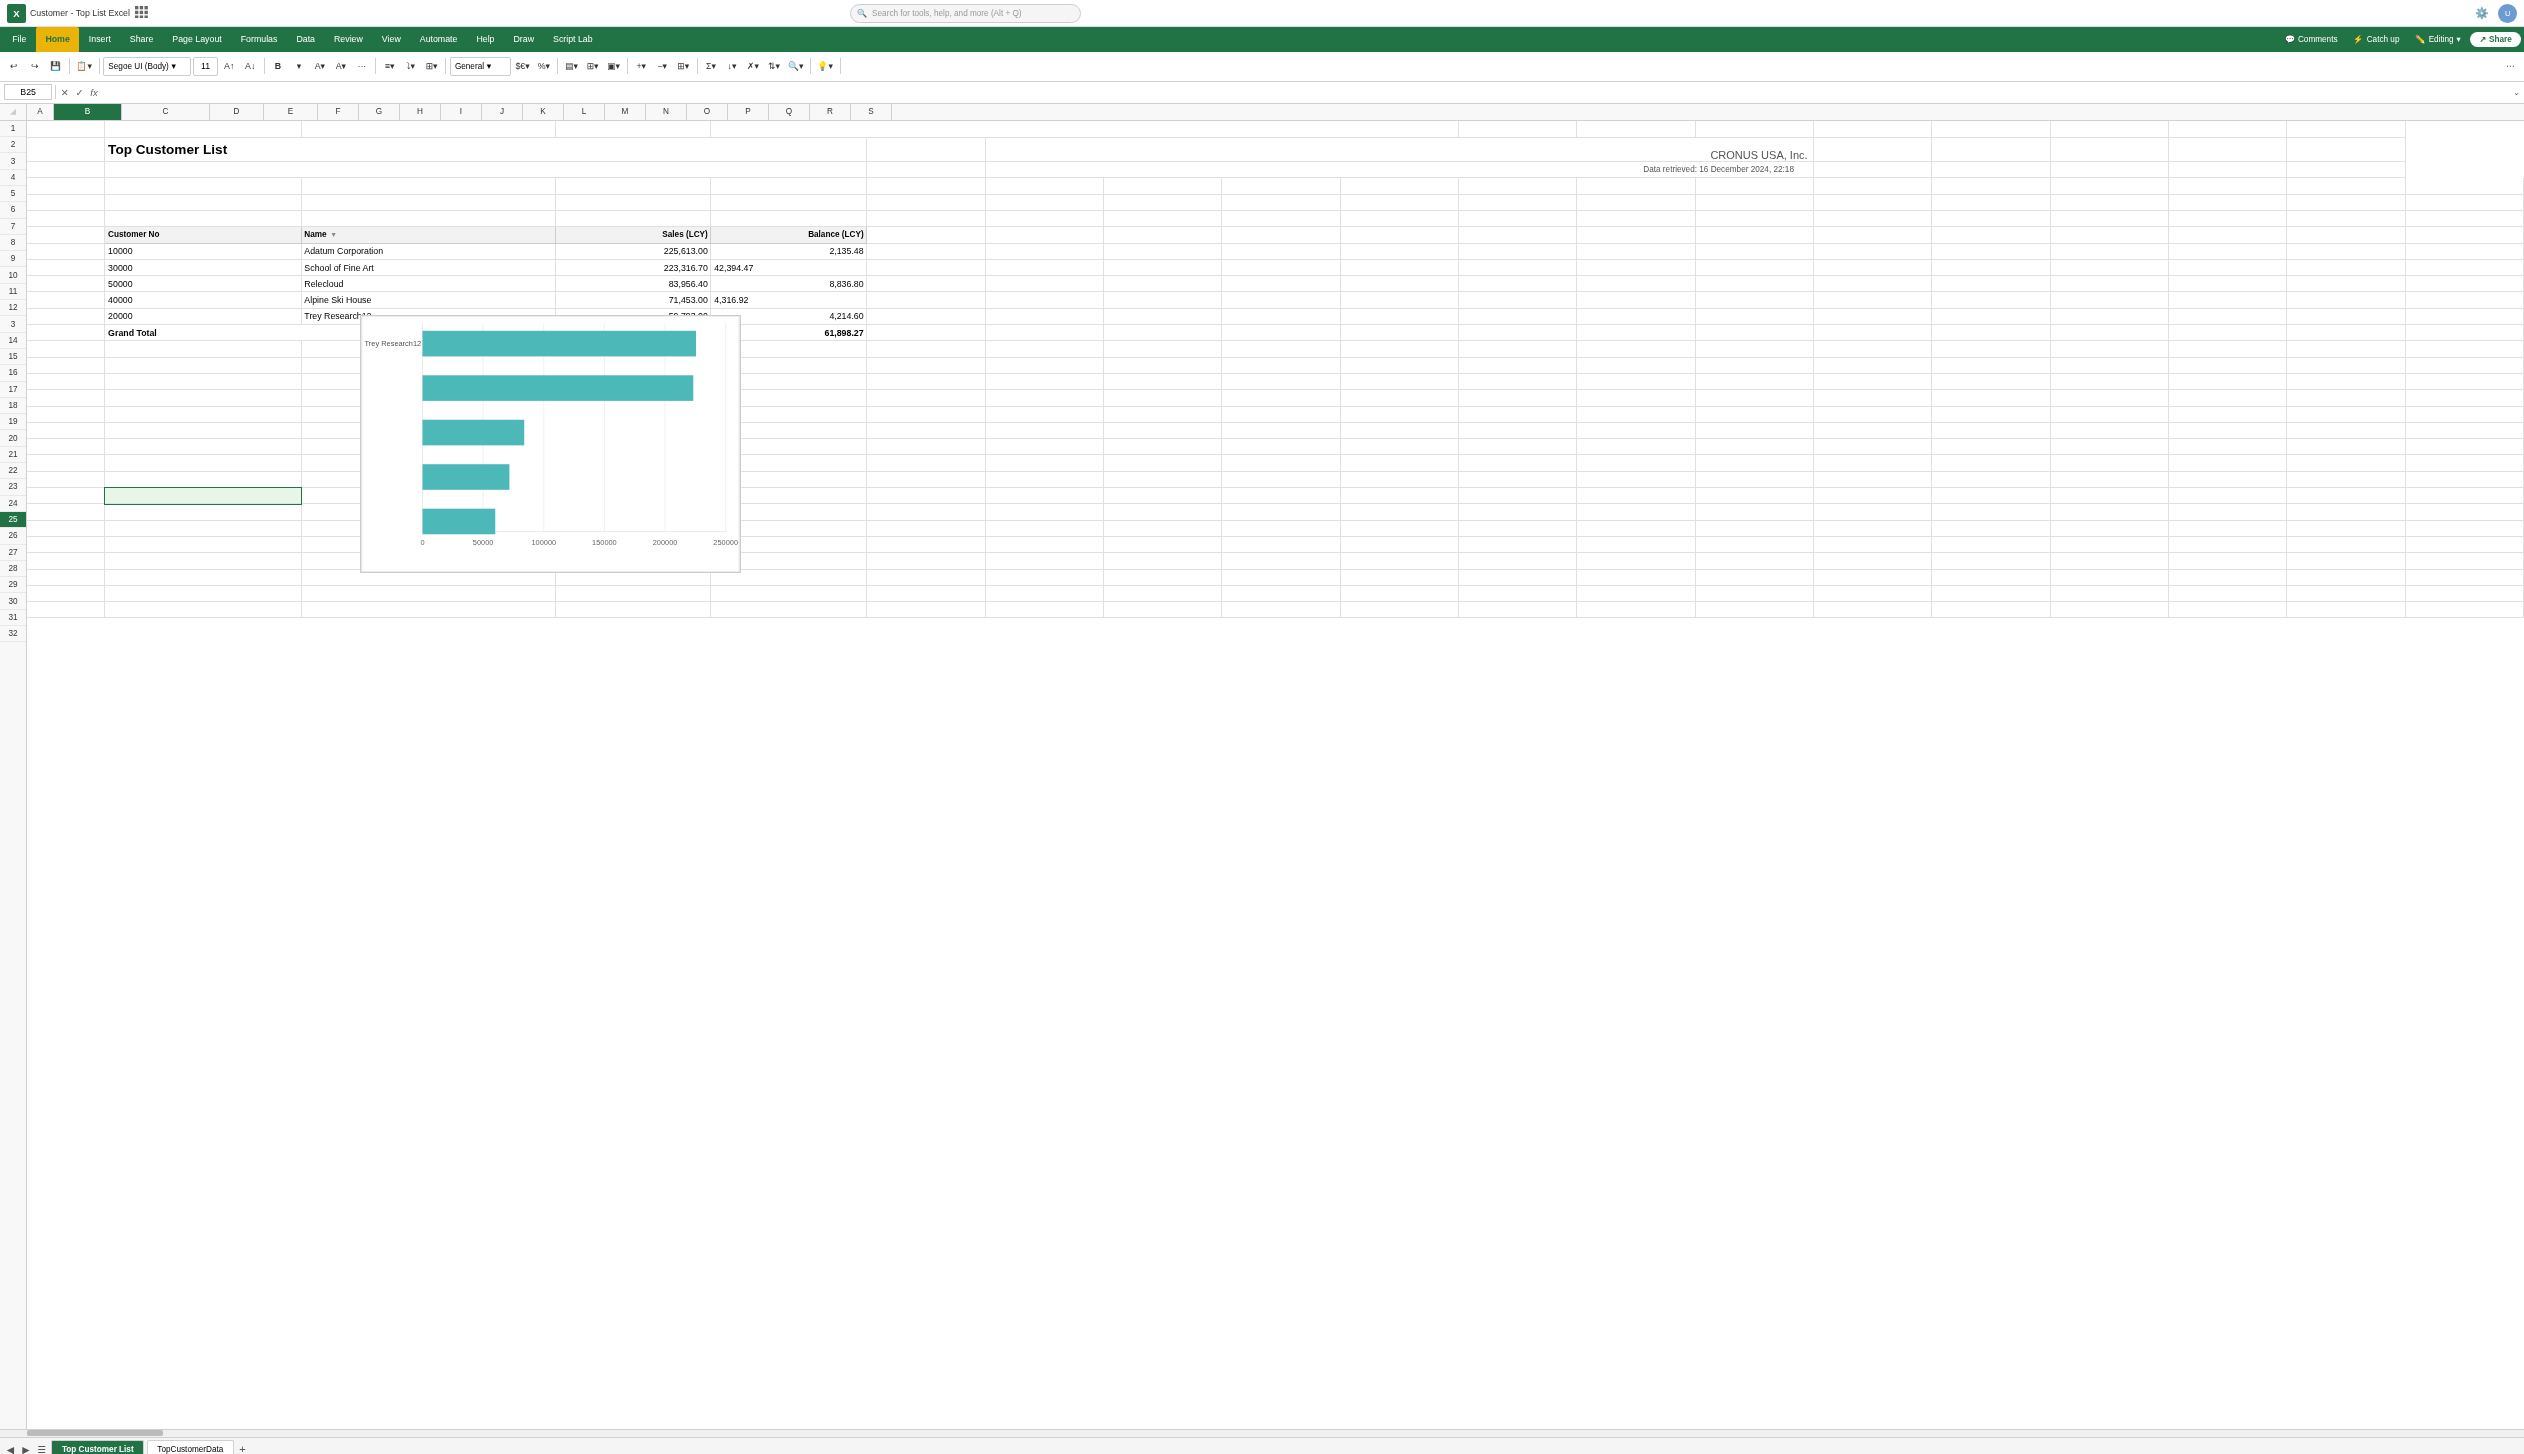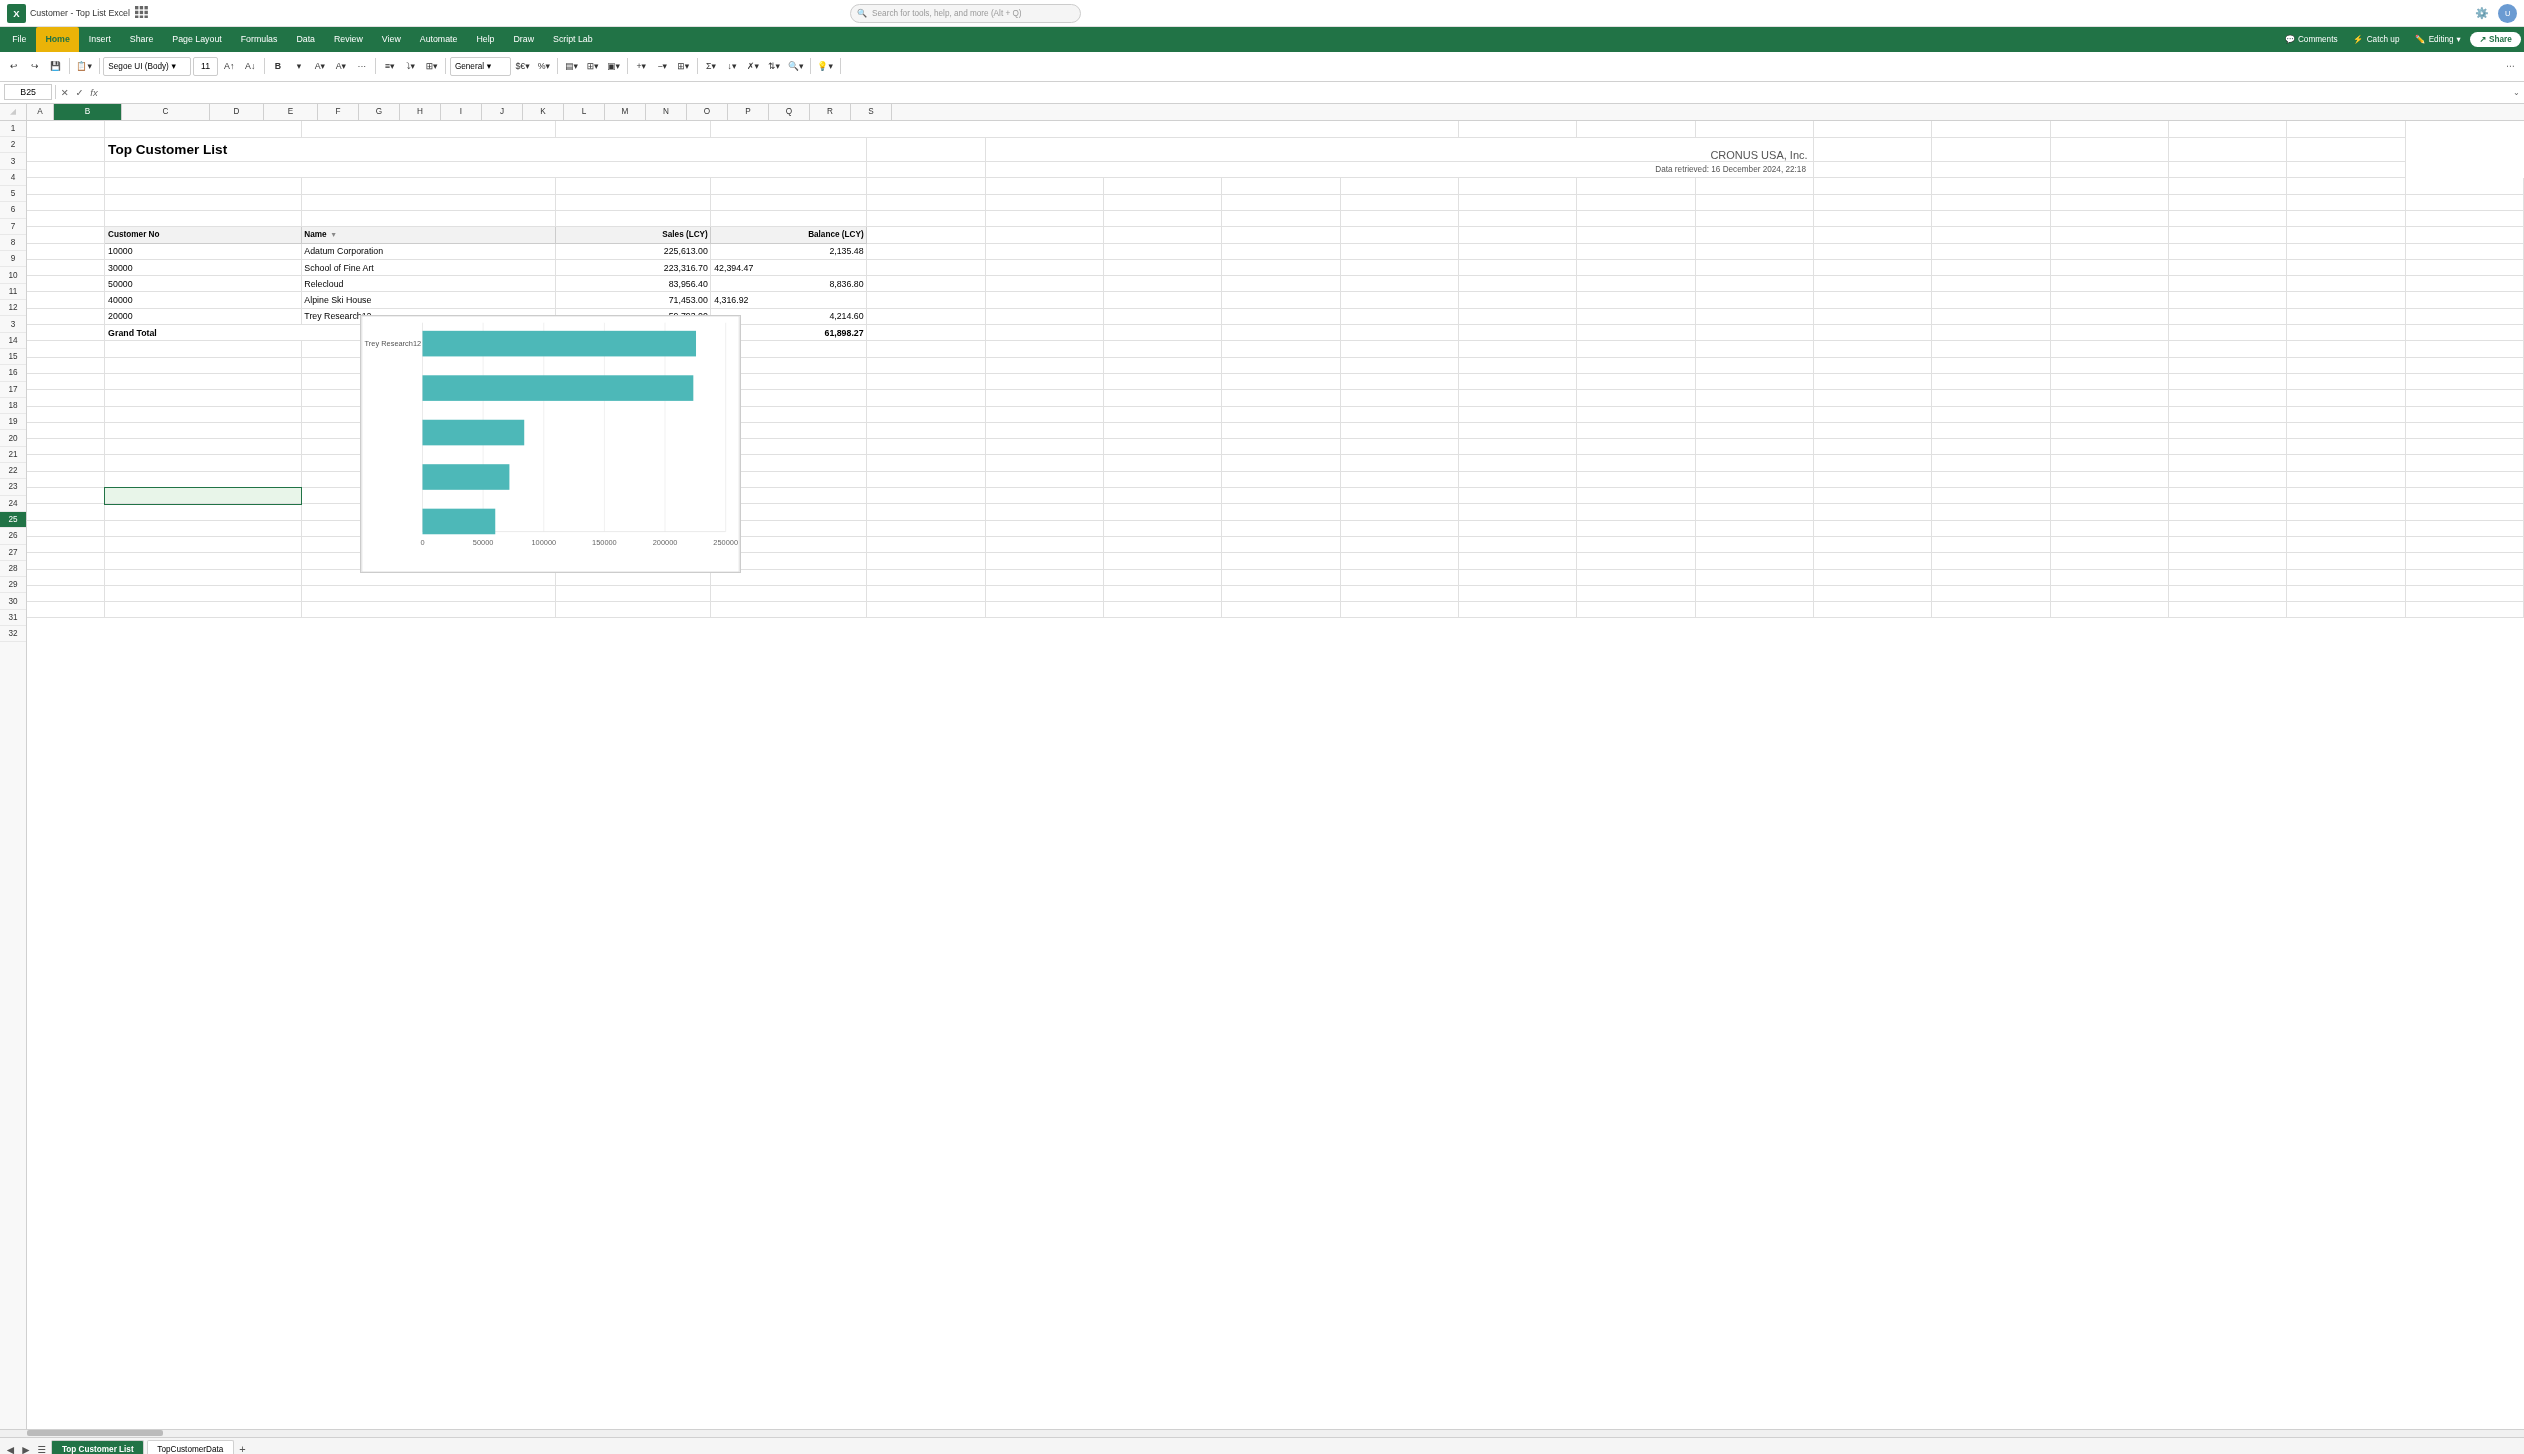--- a/index.html
+++ b/index.html
@@ -501,21 +501,21 @@
                 <td></td>
                 <td></td>
                 <td></td>
                 <td></td>
             </tr>
 
             <tr>
               <td></td>
               <td colspan="4"></td>
               <td></td>
-              <td colspan="7" style="text-align:right;font-size:8.2px;color:#555;padding-right:7px;">
+              <td colspan="7" style="text-align:right;font-size:8.2px;color:#555;padding-right:19px;">
                 <span>Data retrieved: 16 December 2024, 22:18</span>
               </td>
               <td></td>
                 <td></td>
                 <td></td>
                 <td></td>
                 <td></td>
             </tr>
 
 

